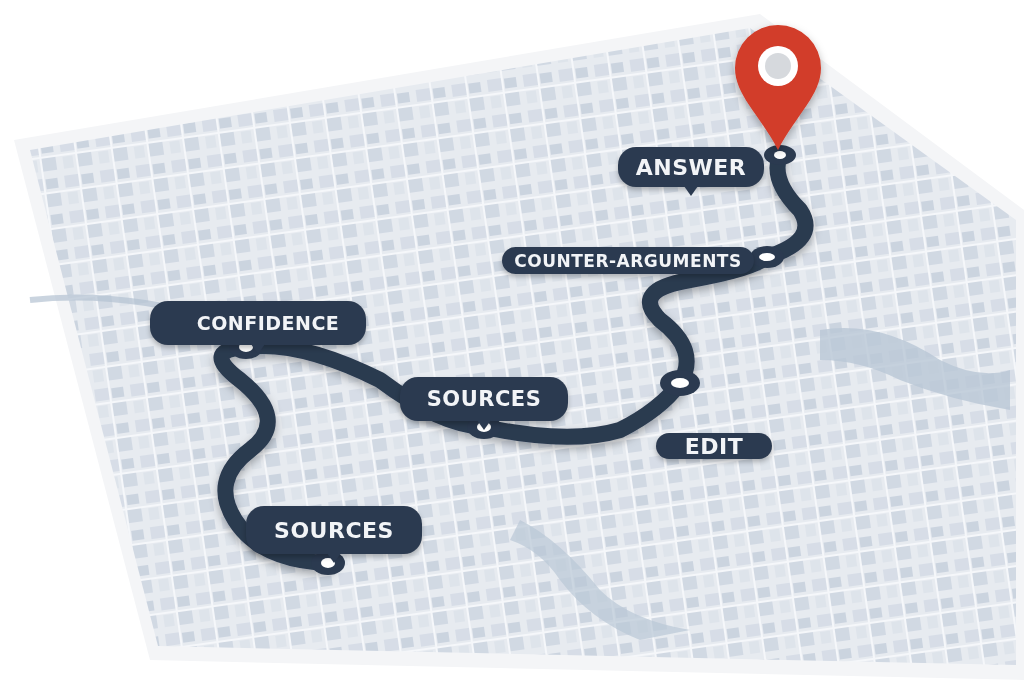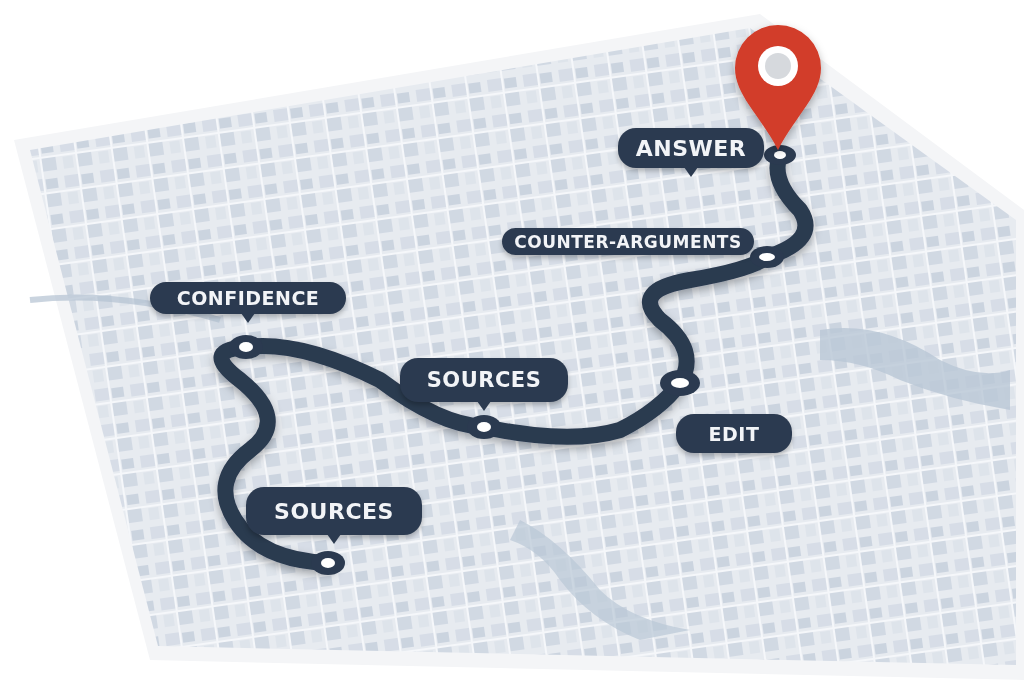--- a/index.html
+++ b/index.html
@@ -1,20 +1,20 @@
 <!DOCTYPE html>
 <html><head>
 <meta charset="utf-8">
 <style>
   html,body{margin:0;padding:0;background:#ffffff;}
   body{width:1024px;height:682px;overflow:hidden;position:relative;font-family:"DejaVu Sans","Liberation Sans",sans-serif;}
   #scene{position:absolute;left:0;top:0;width:1024px;height:682px;}
   .label{position:absolute;background:#2b3a50;color:#f2f4f7;border-radius:18px;font-weight:bold;
     display:flex;align-items:center;justify-content:center;letter-spacing:0.5px;
-    box-shadow:0 3px 5px rgba(0,0,0,0.25);white-space:nowrap;}
+    box-shadow:0 3px 5px rgba(0,0,0,0.25);white-space:nowrap;margin-top:19px;}
   .label::after{content:"";position:absolute;left:50%;bottom:-9px;margin-left:-7px;border-left:7px solid transparent;border-right:7px solid transparent;border-top:10px solid #2b3a50;}
   .label.noarrow::after{display:none;}
 </style>
 </head>
 <body>
 
 <svg id="scene" width="1024" height="682" viewBox="0 0 1024 682" xmlns="http://www.w3.org/2000/svg">
   <defs>
     <pattern id="streets" width="36" height="36" patternUnits="userSpaceOnUse" patternTransform="rotate(-8)">
       <rect width="36" height="36" fill="#e6eaf0"></rect>
@@ -60,16 +60,16 @@
 
   <g filter="url(#shadow)">
     <path d="M778 150 C760 115 735 95 735 68 A43 43 0 0 1 821 68 C821 95 796 115 778 150 Z" fill="#d23c2a"></path>
     <circle cx="778" cy="66" r="20" fill="#ffffff"></circle>
     <circle cx="778" cy="66" r="13" fill="#d6d9dd"></circle>
   </g>
 </svg>
 
 <div class="label" style="left:618px;top:128px;width:146px;height:40px;font-size:22px;">ANSWER</div>
 <div class="label noarrow" style="left:502px;top:228px;width:252px;height:27px;font-size:17px;">COUNTER-ARGUMENTS</div>
-<div class="label" style="left:150px;top:282px;width:196px;height:32px;font-size:19px;">CONFIDENCE</div>
+<div class="label" style="left:150px;top:282px;width:196px;height:44px;font-size:19px;padding-left:20px;">CONFIDENCE</div>
 <div class="label" style="left:400px;top:358px;width:168px;height:44px;font-size:21px;">SOURCES</div>
-<div class="label noarrow" style="left:676px;top:414px;width:116px;height:39px;font-size:19px;">EDIT</div>
+<div class="label noarrow" style="left:656px;top:414px;width:116px;height:26px;font-size:22px;">EDIT</div>
 <div class="label" style="left:246px;top:487px;width:176px;height:48px;font-size:22px;">SOURCES</div>
 
 </body></html>

